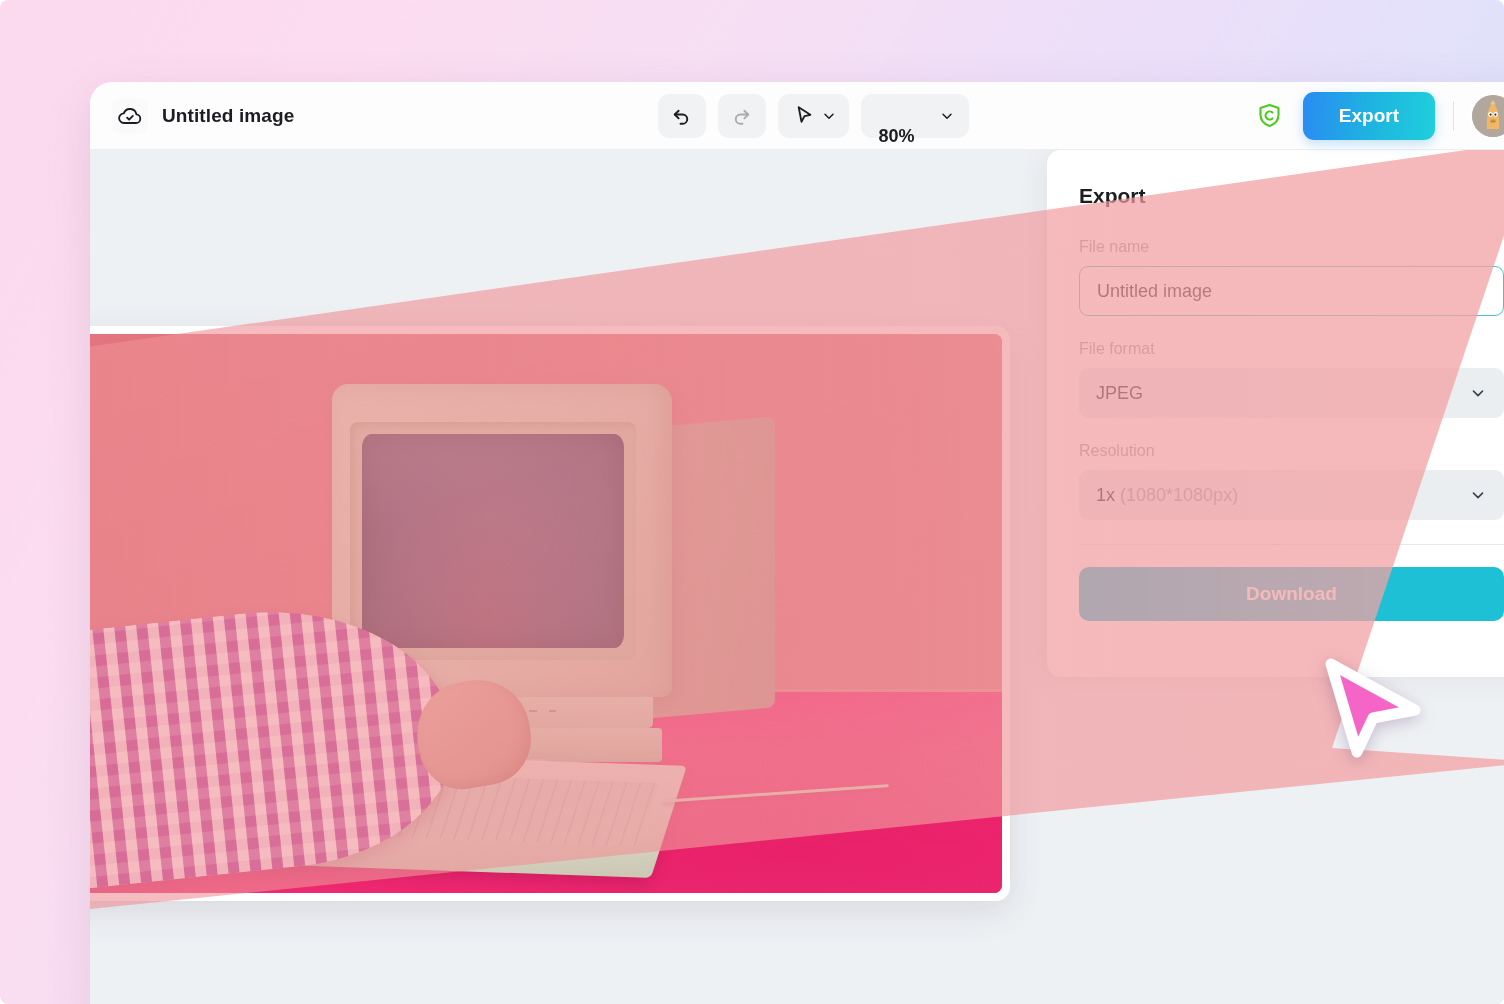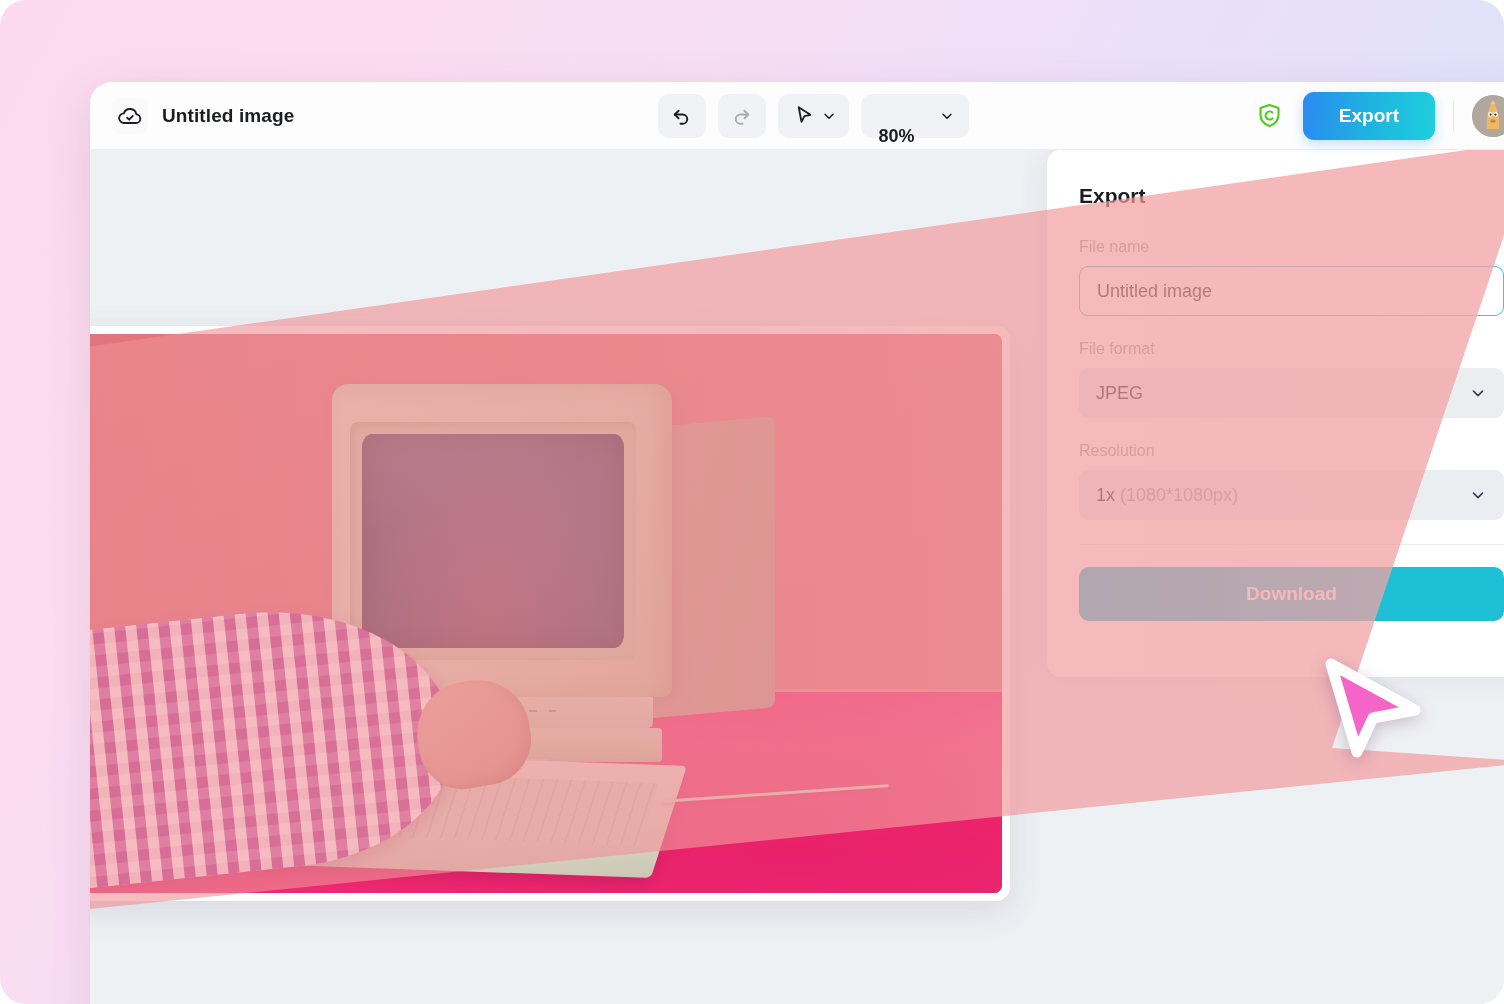--- a/index.html
+++ b/index.html
@@ -13,21 +13,21 @@
   #page {
     position: relative;
     width: 1504px; height: 1004px;
     background: linear-gradient(118deg,
         #fbd9ef 0%,
         #fcdcf0 18%,
         #f6dff4 38%,
         #ecdffa 58%,
         #dee2fb 80%,
         #d4dcfb 100%);
-    border-radius: 26px;
+    border-radius: 8px;
     overflow: hidden;
   }
 
   
   #app-window {
     position: absolute;
     left: 90px; top: 82px;
     width: 1446px; height: 1000px;
     background: #eef1f4;
     border-radius: 22px 0 0 0;

